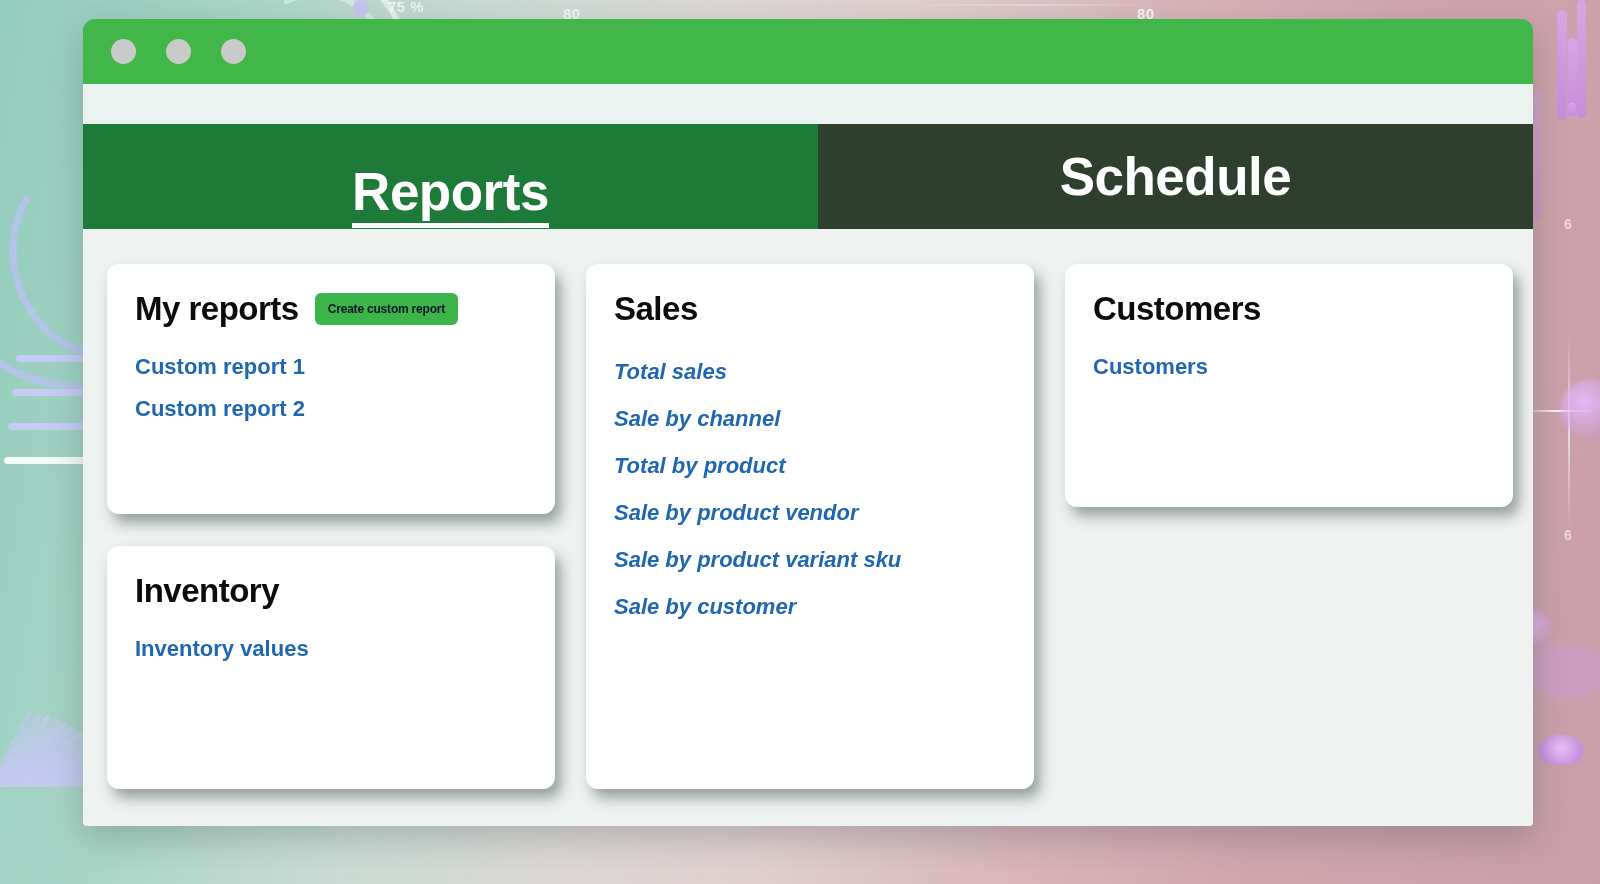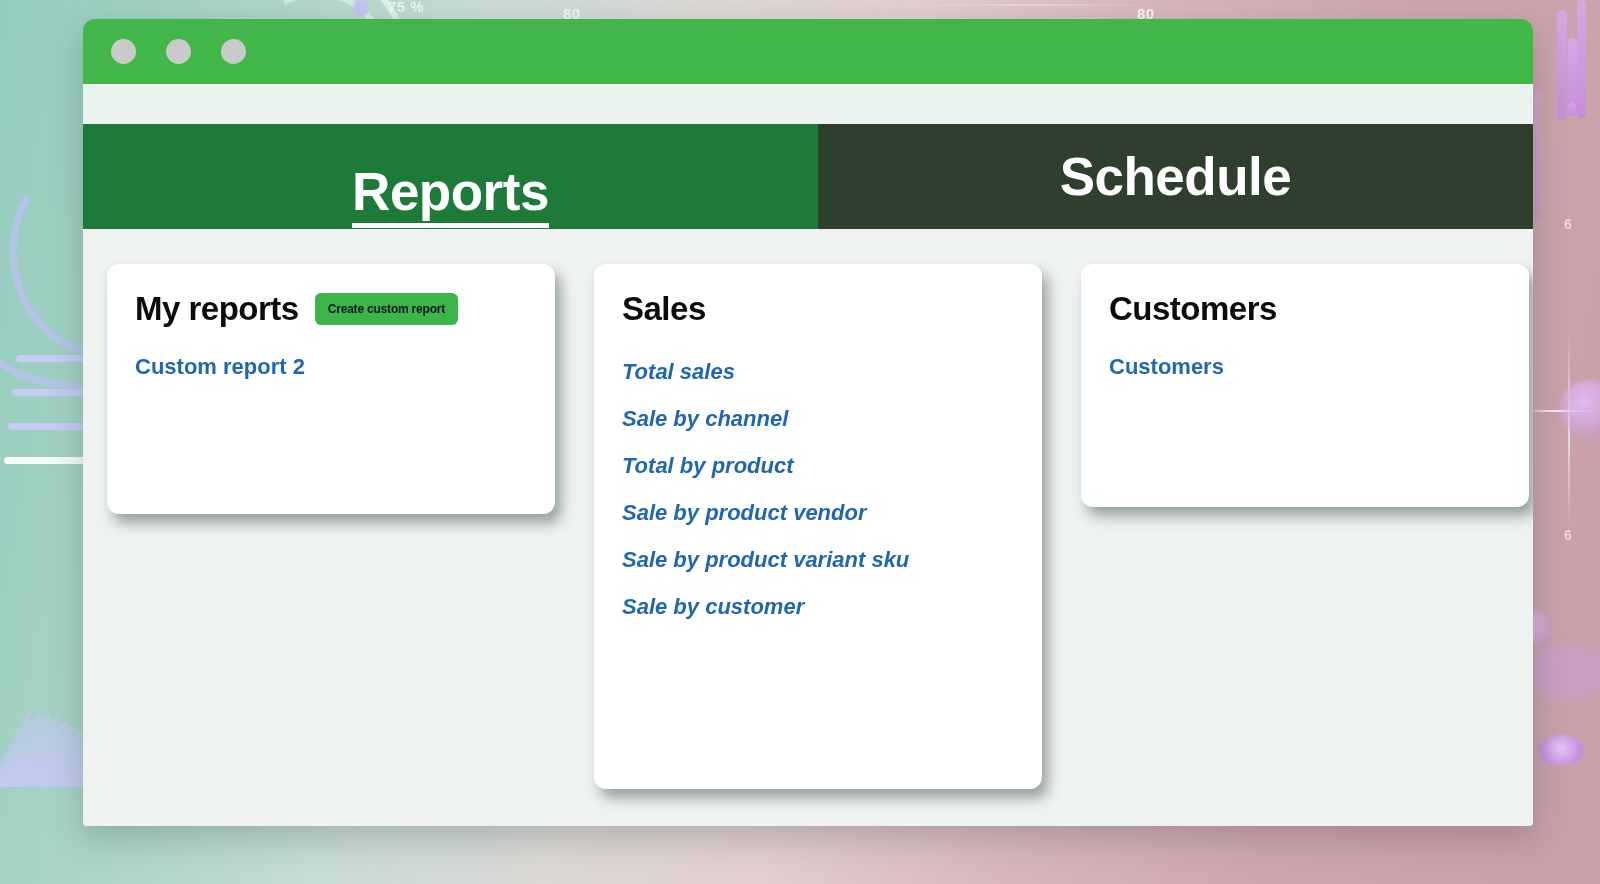--- a/index.html
+++ b/index.html
@@ -179,21 +179,21 @@
     background: #2e402d;
     flex: 1 1 auto;
   }
 
   
   #content {
     height: calc(807px - 65px - 40px - 105px);
     background: #eef3f1;
     padding: 35px 24px 0 24px;
     display: flex;
-    gap: 39px;
+    gap: 31px;
   }
   .col { display: flex; flex-direction: column; gap: 32px; }
   .col-left  { flex: 0 0 448px; }
   .col-mid   { flex: 0 0 448px; }
   .col-right { flex: 0 0 448px; }
 
   .card {
     background: #ffffff;
     border-radius: 12px;
     padding: 26px 28px 24px 28px;
@@ -334,24 +334,33 @@
   <div id="content">
 
     <div class="col col-left">
 
       <div class="card h-sm">
         <div class="card-head">
           <div class="card-title">My reports</div>
           <button class="btn-create">Create custom report</button>
         </div>
         <div class="link-list">
+          <a class="rlink">Custom report 1</a>
           <a class="rlink">Custom report 2</a>
         </div>
       </div>
 
+      <div class="card h-md">
+        <div class="card-head">
+          <div class="card-title">Inventory</div>
+        </div>
+        <div class="link-list">
+          <a class="rlink">Inventory values</a>
+        </div>
+      </div>
 
     </div>
 
     <div class="col col-mid">
       <div class="card h-tall">
         <div class="card-head">
           <div class="card-title">Sales</div>
         </div>
         <div class="link-list">
           <a class="rlink">Total sales</a>

